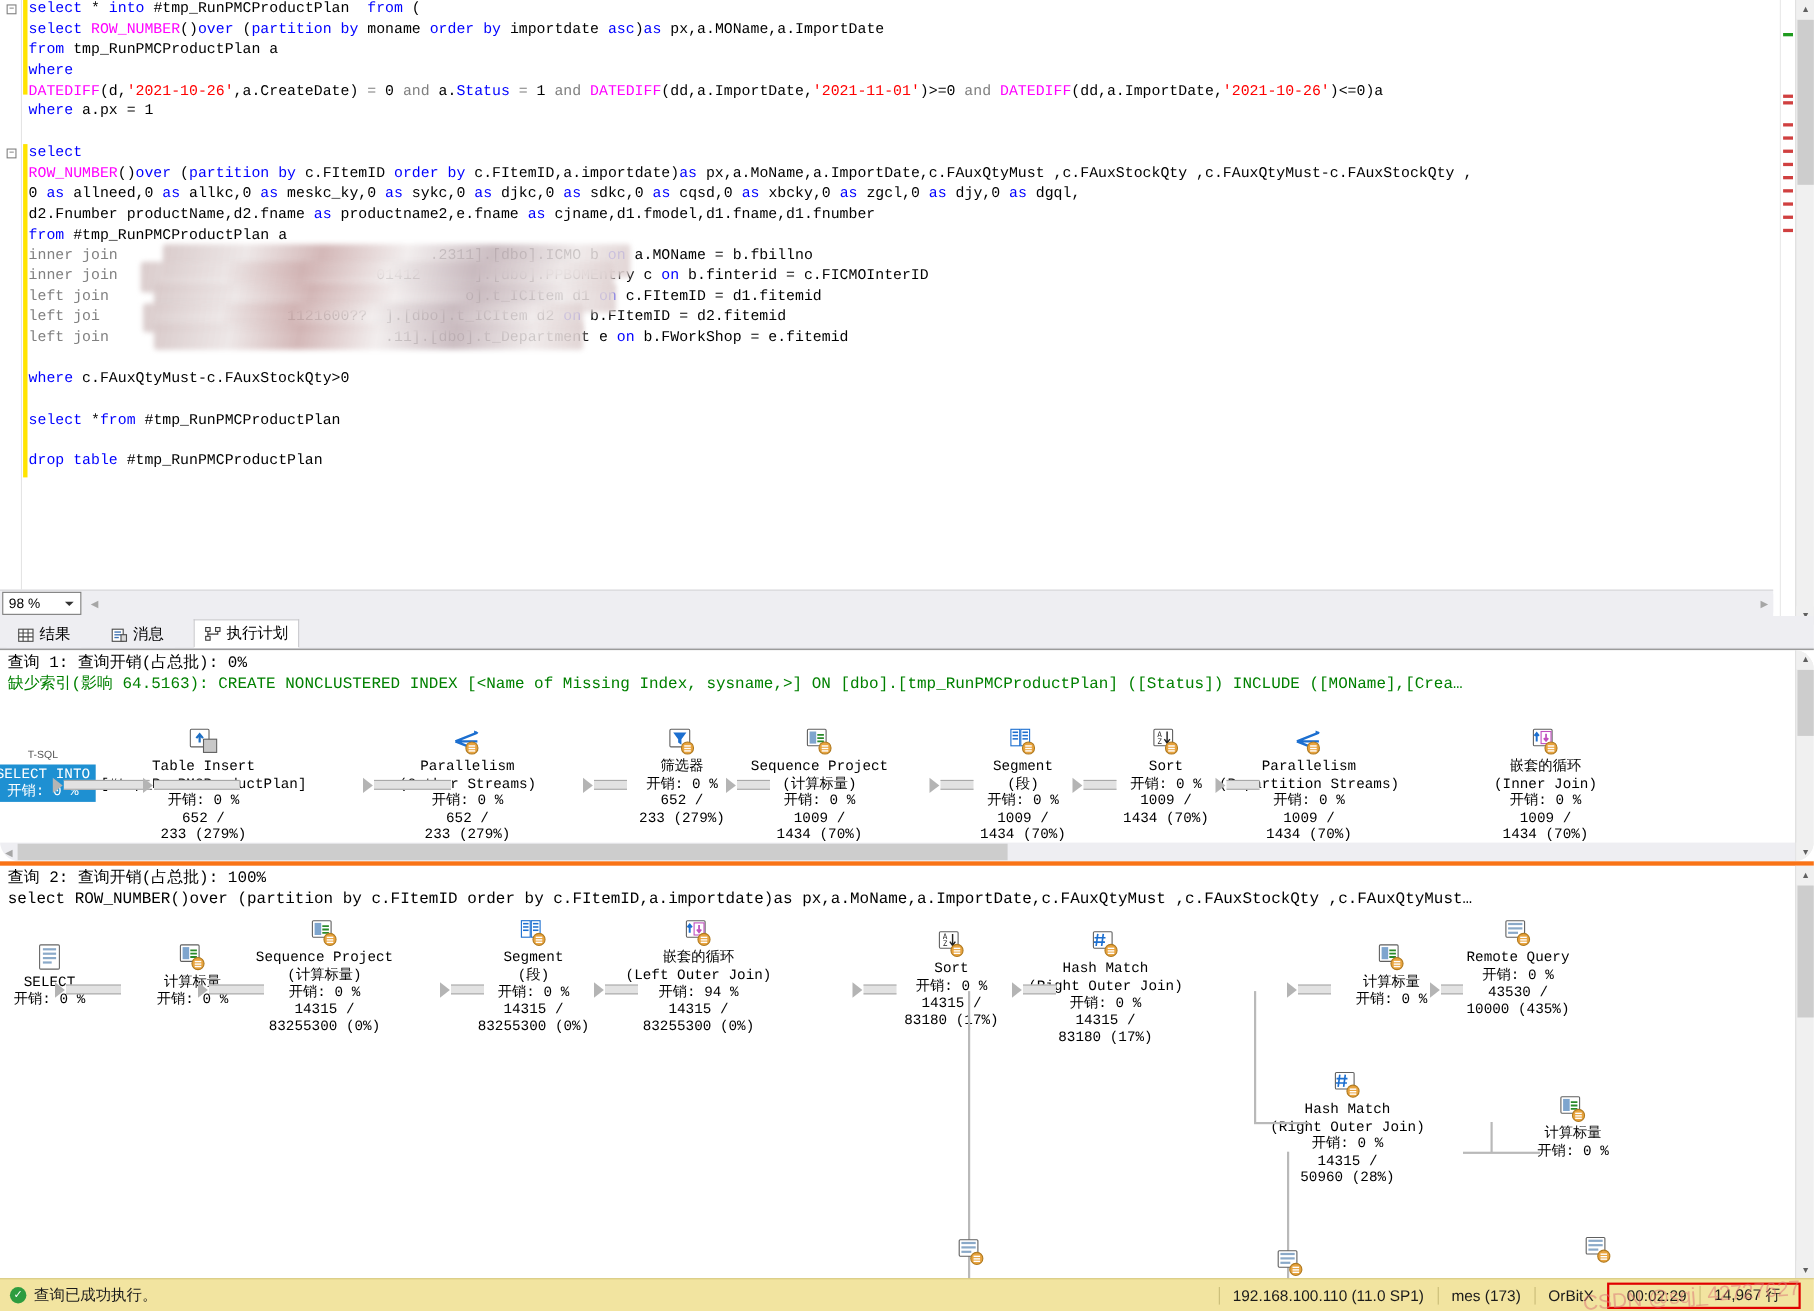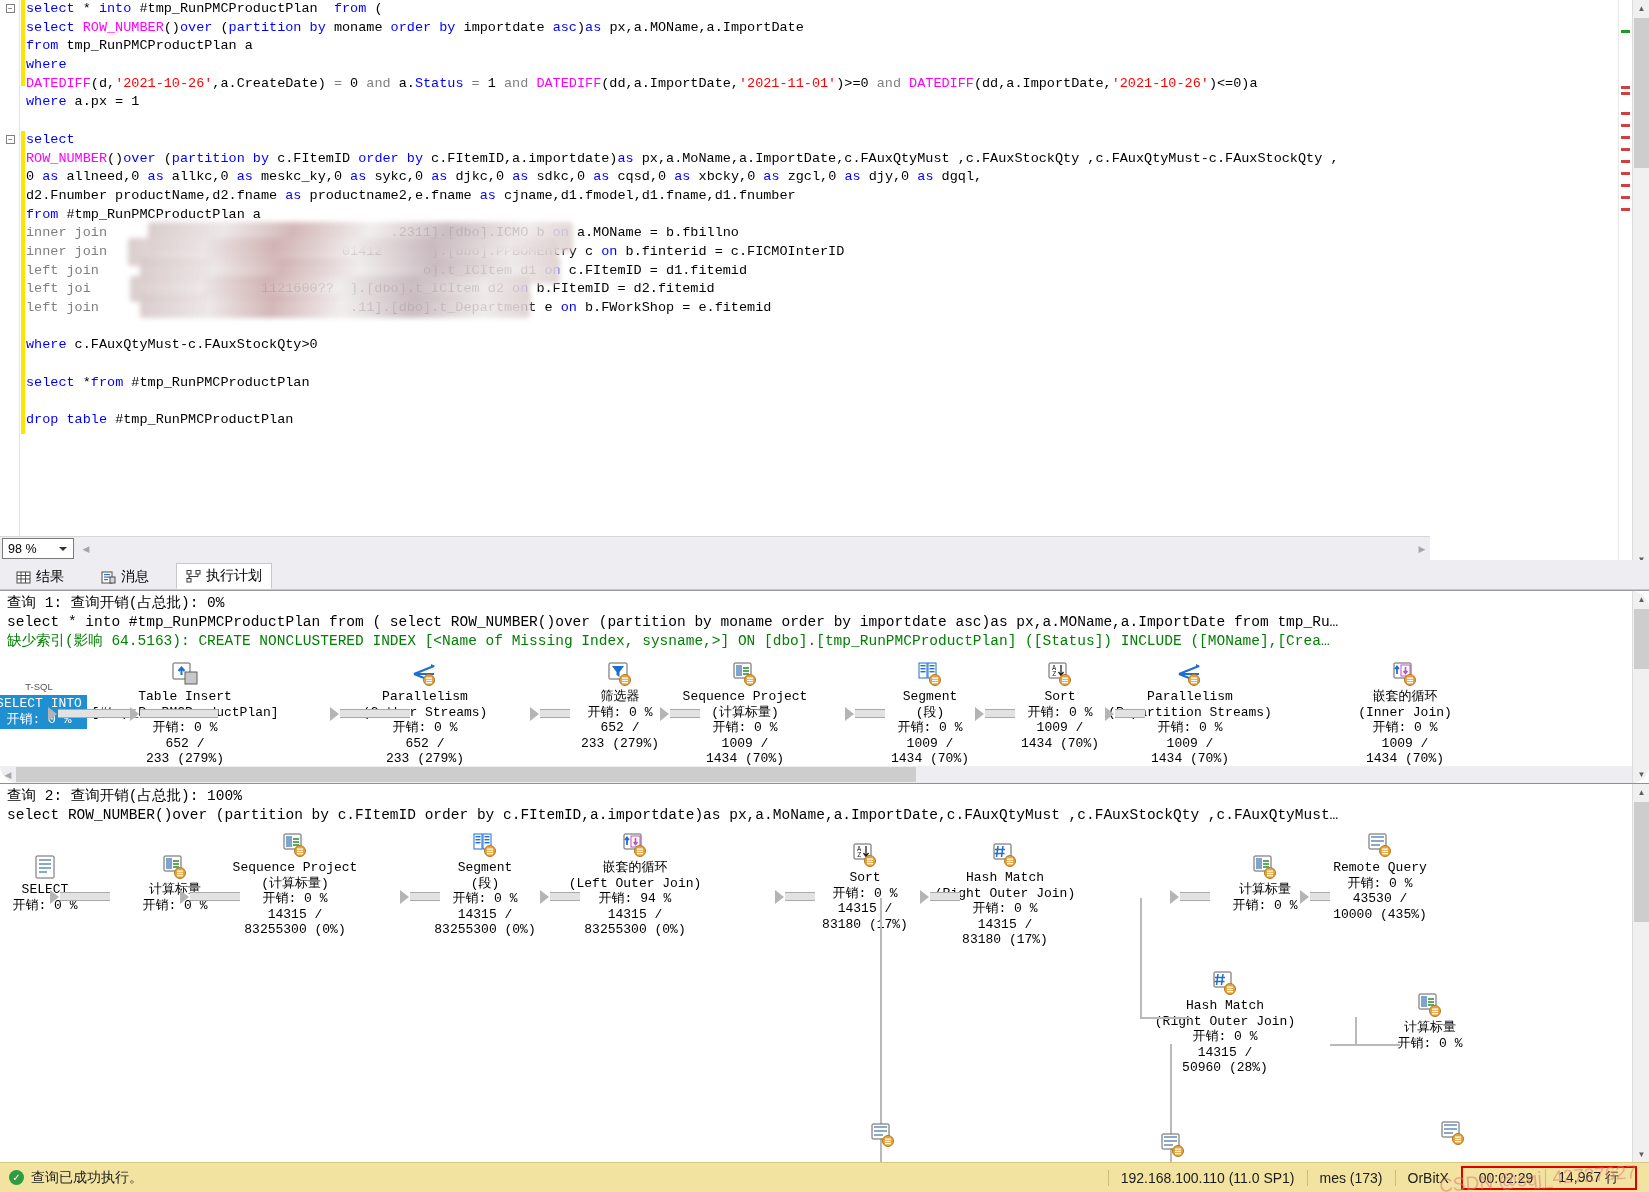--- a/index.html
+++ b/index.html
@@ -67,21 +67,21 @@
     background: linear-gradient(100deg,
        rgba(215,200,200,.93) 0%, rgba(235,228,228,.88) 18%,
        rgba(208,178,178,.92) 34%, rgba(240,235,235,.85) 52%,
        rgba(200,185,190,.93) 70%, rgba(238,232,232,.86) 88%,
        rgba(222,208,208,.9) 100%);
     filter: blur(2.4px);
   }
 
   
   .zoombar {
-    position: absolute; left: 0; top: 536px; width: 1430px; height: 24px;
+    position: absolute; left: 0; top: 536px; width: 1612px; height: 24px;
     background: #eeeef2; border-top: 1px solid #d6d6d9;
     display: flex; align-items: center;
   }
   .zoom-combo {
     width: 72px; height: 21px; margin-left: 2px; background: #ffffff;
     border: 1px solid #7a7a7a; display: flex; align-items: center;
     font-size: 12.5px; color: #000; padding-left: 5px; position: relative;
   }
   .zoom-combo .caret {
     position: absolute; right: 6px; top: 8px;
@@ -125,21 +125,21 @@
     padding-left: 7px;
   }
   .missing-idx { color: #008000; }
   .plan-q1 {
     position: absolute; left: 0; top: 0; width: 1649px; height: 192px;
     overflow: hidden;
     border-radius: 18px;
   }
   .plan-q2 {
     position: absolute; left: 0; top: 192px; width: 1649px; height: 380px;
-    overflow: hidden; border-top: 1px solid #f97316;
+    overflow: hidden; border-top: 4px solid #f97316;
   }
   .plan-canvas { position: relative; background: #ffffff; }
   .node {
     position: absolute; text-align: center;
     font-family: "Liberation Mono", monospace;
     font-size: 13px; line-height: 15.6px; color: #000; white-space: pre;
   }
   .node .nm { display: block; }
   .node-ico {
     width: 26px; height: 26px; margin: 0 auto 2px auto; position: relative;
@@ -286,21 +286,20 @@
             <path d="M3 7.5 L3 9.5" fill="none" stroke="#3a3a3a"></path>
           </svg></span>
         <span>执行计划</span>
       </div>
     </div>
 
   <div class="plan-pane">
 
     <div class="plan-q1">
       <div class="plan-hdr" style="padding-top:3px;">查询 1: 查询开销(占总批): 0%</div>
-      <div class="plan-hdr">select * into #tmp_RunPMCProductPlan from ( select ROW_NUMBER()over (partition by moname order by importdate asc)as px,a.MOName,a.ImportDate from tmp_Ru…</div>
       <div class="plan-hdr missing-idx">缺少索引(影响 64.5163): CREATE NONCLUSTERED INDEX [&lt;Name of Missing Index, sysname,&gt;] ON [dbo].[tmp_RunPMCProductPlan] ([Status]) INCLUDE ([MOName],[Crea…</div>
       <div class="plan-canvas" id="canvas1" style="position:absolute;left:0;top:70px;right:17px;bottom:17px;">
           <div class="node" style="left: 4px; top: 18px; width: 190px; margin-left: -60px;"><div class="tsql-lbl">T-SQL</div><div><div class="select-chip"><div>SELECT INTO</div><div>开销: 0 %</div></div></div></div>
           <div class="node" style="left: 150px; top: 0px; width: 190px; margin-left: -60px;"><div class="node-ico"><svg width="26" height="26" viewBox="0 0 26 26">
                 <rect x="1" y="2" width="17" height="16" rx="1" fill="#fff" stroke="#5f5f5f"></rect>
                 <path d="M9.5 14 L9.5 7 M6.5 10 L9.5 6.5 L12.5 10" stroke="#1e6fc4" stroke-width="2" fill="none"></path>
                 <rect x="13" y="11" width="12" height="12" fill="#c8c8c8" stroke="#5f5f5f"></rect>
               </svg></div><span class="nm">Table Insert</span><span class="nm">[#tmp_RunPMCProductPlan]</span><span class="nm">开销: 0 %</span><span class="nm">652 /</span><span class="nm">233 (279%)</span></div>
           <div class="node" style="left: 390px; top: 0px; width: 190px; margin-left: -60px;"><div class="node-ico"><svg width="26" height="26" viewBox="0 0 26 26">
                 <path d="M2 13 L22 5 M2 13 L22 21 M2 13 L22 13" stroke="#1c6fd0" stroke-width="2.2" fill="none"></path>

